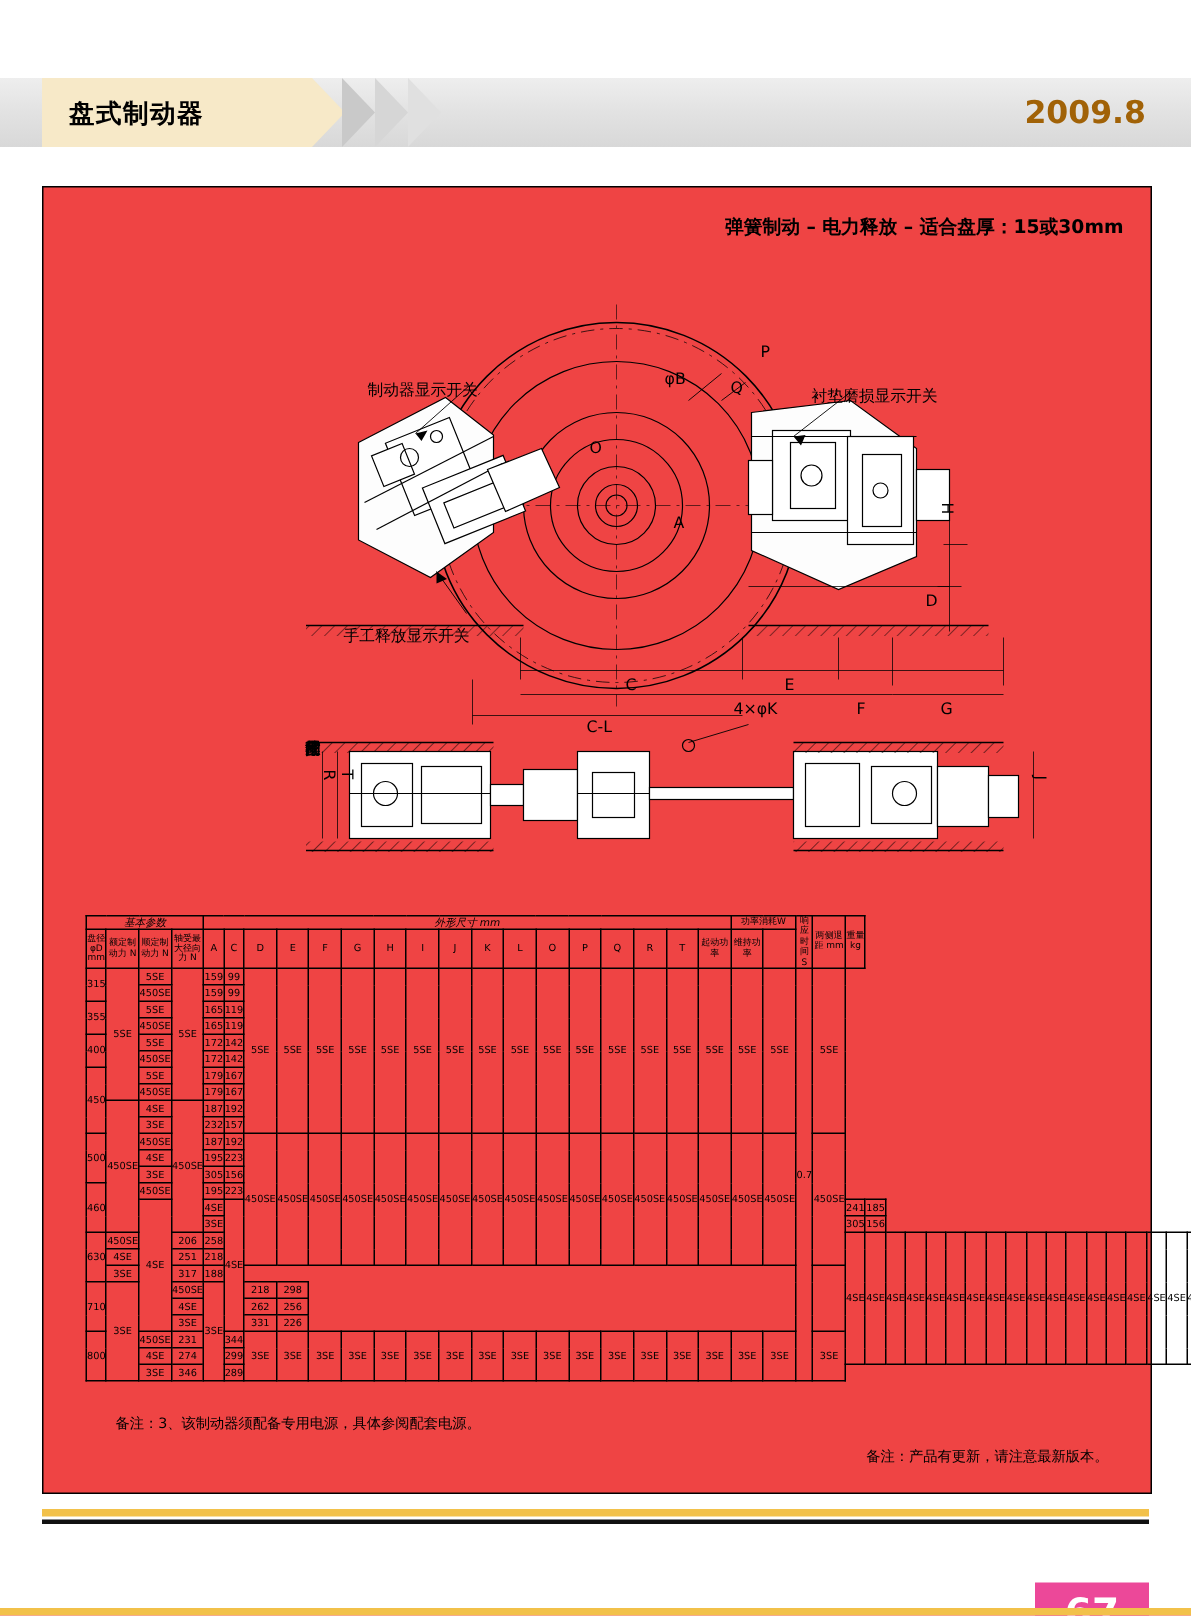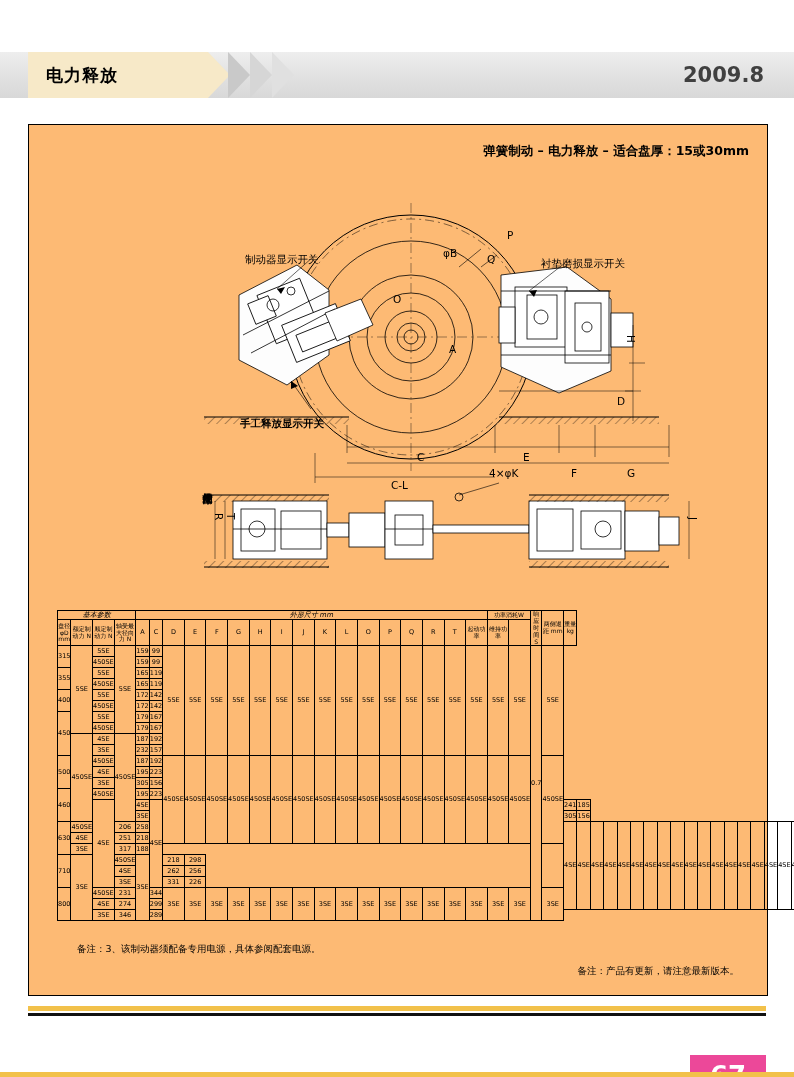--- a/index.html
+++ b/index.html
@@ -27,27 +27,27 @@
   .arrow{
     position:absolute;top:52px;width:0;height:0;
     border-top:23px solid transparent;border-bottom:23px solid transparent;
   }
   .arrow.a1{left:208px;border-left:22px solid #f7e9c8;}
   .arrow.a2{left:228px;border-left:22px solid #c9c9c9;}
   .arrow.a3{left:250px;border-left:22px solid #d6d6d6;}
   .arrow.a4{left:272px;border-left:22px solid #e0e0e0;}
   .header-date{
     position:absolute;right:30px;top:52px;height:46px;
-    display:flex;align-items:center;font-size:21px;font-weight:bold;color:#404040;
+    display:flex;align-items:center;font-size:21px;font-weight:bold;color:#a16207;
   }
 
   
   .frame{
     position:absolute;left:28px;top:124px;width:738px;height:870px;
-    border:1px solid #000;background:#fdba74;
+    border:1px solid #000;background:#ef4444;
   }
   .frame-title{
     position:absolute;right:18px;top:18px;font-size:12.5px;font-weight:bold;
   }
   .sec1{position:absolute;left:36px;top:52px;font-size:12.5px;font-weight:bold;}
   .sec2{position:absolute;left:36px;top:455px;font-size:12.5px;font-weight:bold;}
 
   
   .drawing{position:absolute;left:0;top:70px;width:738px;height:380px;}
   .lbl{position:absolute;font-size:10.5px;white-space:nowrap;}
@@ -71,21 +71,21 @@
     display:flex;align-items:center;justify-content:center;margin-top:36px;
   }
   .pagebox span{color:#fff;font-size:26px;font-weight:bold;}
   .bottomline{position:absolute;left:0;top:1072px;width:794px;height:5px;background:#f2c14a;}
 </style>
 </head>
 <body>
 
 <div class="header"></div>
 <div class="header-title">
-  <span>电力释放</span>
+  <span>盘式制动器</span>
 </div>
 <div class="arrow a1"></div>
 <div class="arrow a2"></div>
 <div class="arrow a3"></div>
 <div class="arrow a4"></div>
 <div class="header-date">2009.8</div>
 
 <div class="frame">
 
   <div class="frame-title">弹簧制动 – 电力释放 – 适合盘厚：15或30mm</div>
@@ -200,21 +200,21 @@
       <circle cx="430" cy="302" r="4" fill="none" stroke="#000" stroke-width="0.8"></circle>
 
       <line x1="186" y1="306" x2="186" y2="364" stroke="#000" stroke-width="0.5"></line>
       <line x1="196" y1="306" x2="196" y2="364" stroke="#000" stroke-width="0.5"></line>
       <line x1="660" y1="306" x2="660" y2="364" stroke="#000" stroke-width="0.5"></line>
     </svg>
 
     
     <div class="lbl" style="left:216px;top:58px;">制动器显示开关</div>
     <div class="lbl" style="left:512px;top:62px;">衬垫磨损显示开关</div>
-    <div class="lbl" style="left:211px;top:222px;font-weight:bold;">手工释放显示开关</div>
+    <div class="lbl" style="left:200px;top:222px;">手工释放显示开关</div>
     <div class="lbl-v" style="left:172px;top:290px;">推荐使用的空间尺寸</div>
     <div class="lbl" style="left:460px;top:272px;">4×φK</div>
     <div class="lbl" style="left:414px;top:52px;">φB</div>
     <div class="lbl" style="left:478px;top:34px;">P</div>
     <div class="lbl" style="left:458px;top:58px;">Q</div>
     <div class="lbl" style="left:364px;top:98px;">O</div>
     <div class="lbl" style="left:420px;top:148px;">A</div>
     <div class="lbl-v" style="left:596px;top:140px;">H</div>
     <div class="lbl" style="left:588px;top:200px;">D</div>
     <div class="lbl" style="left:388px;top:256px;">C</div>

